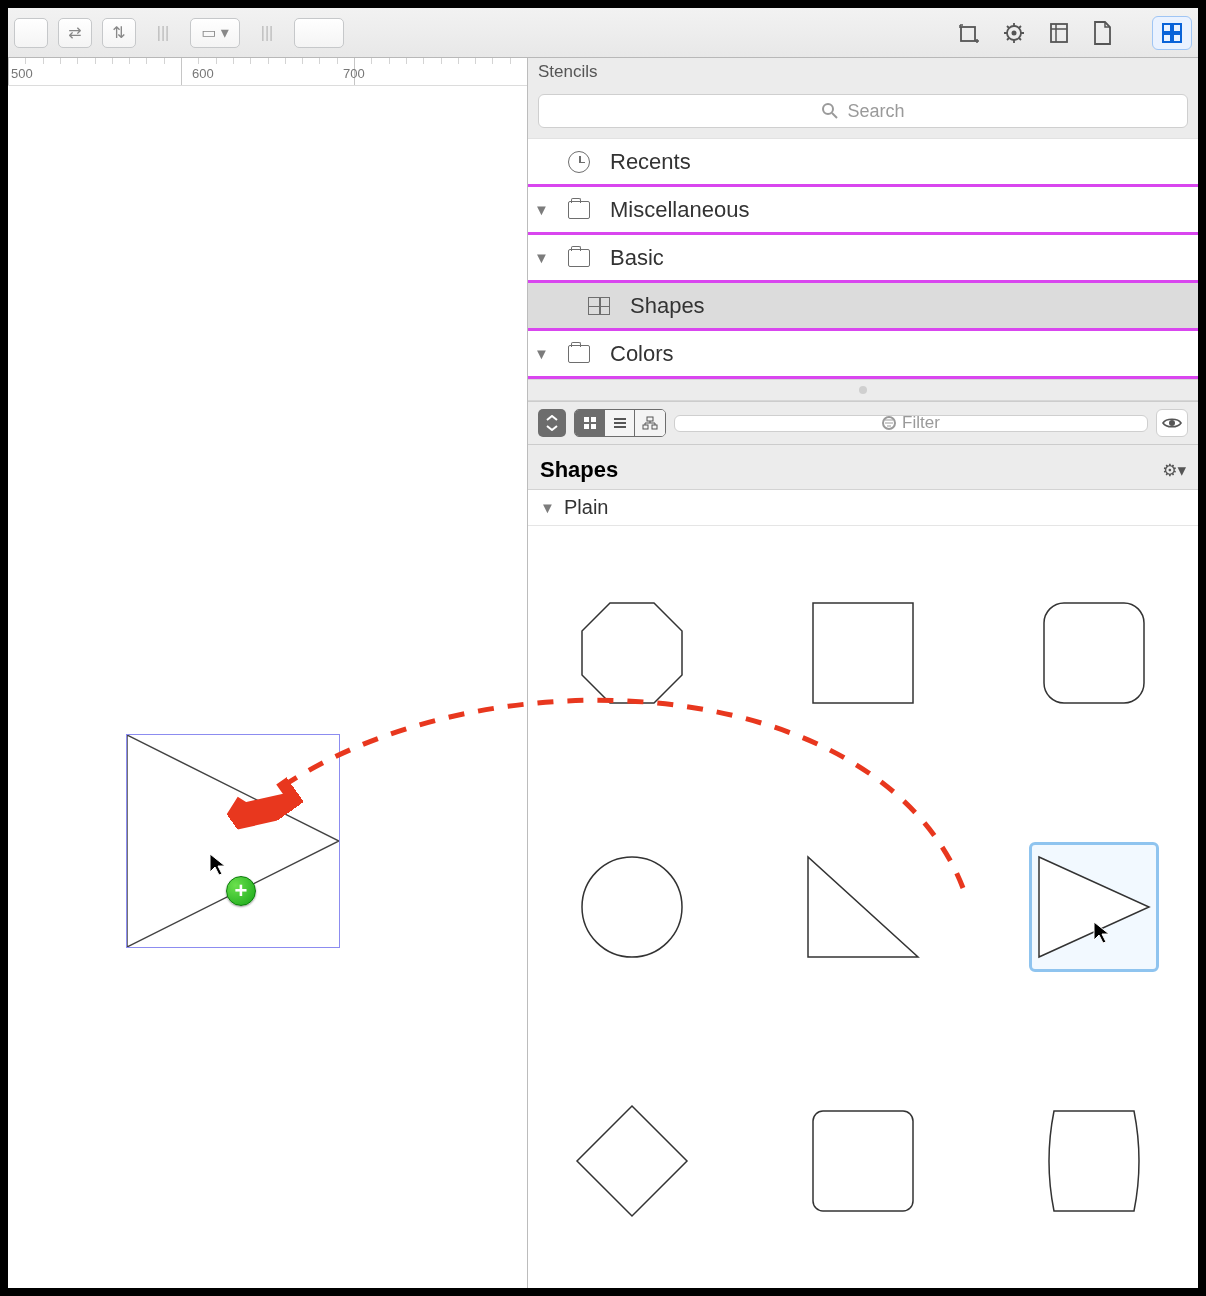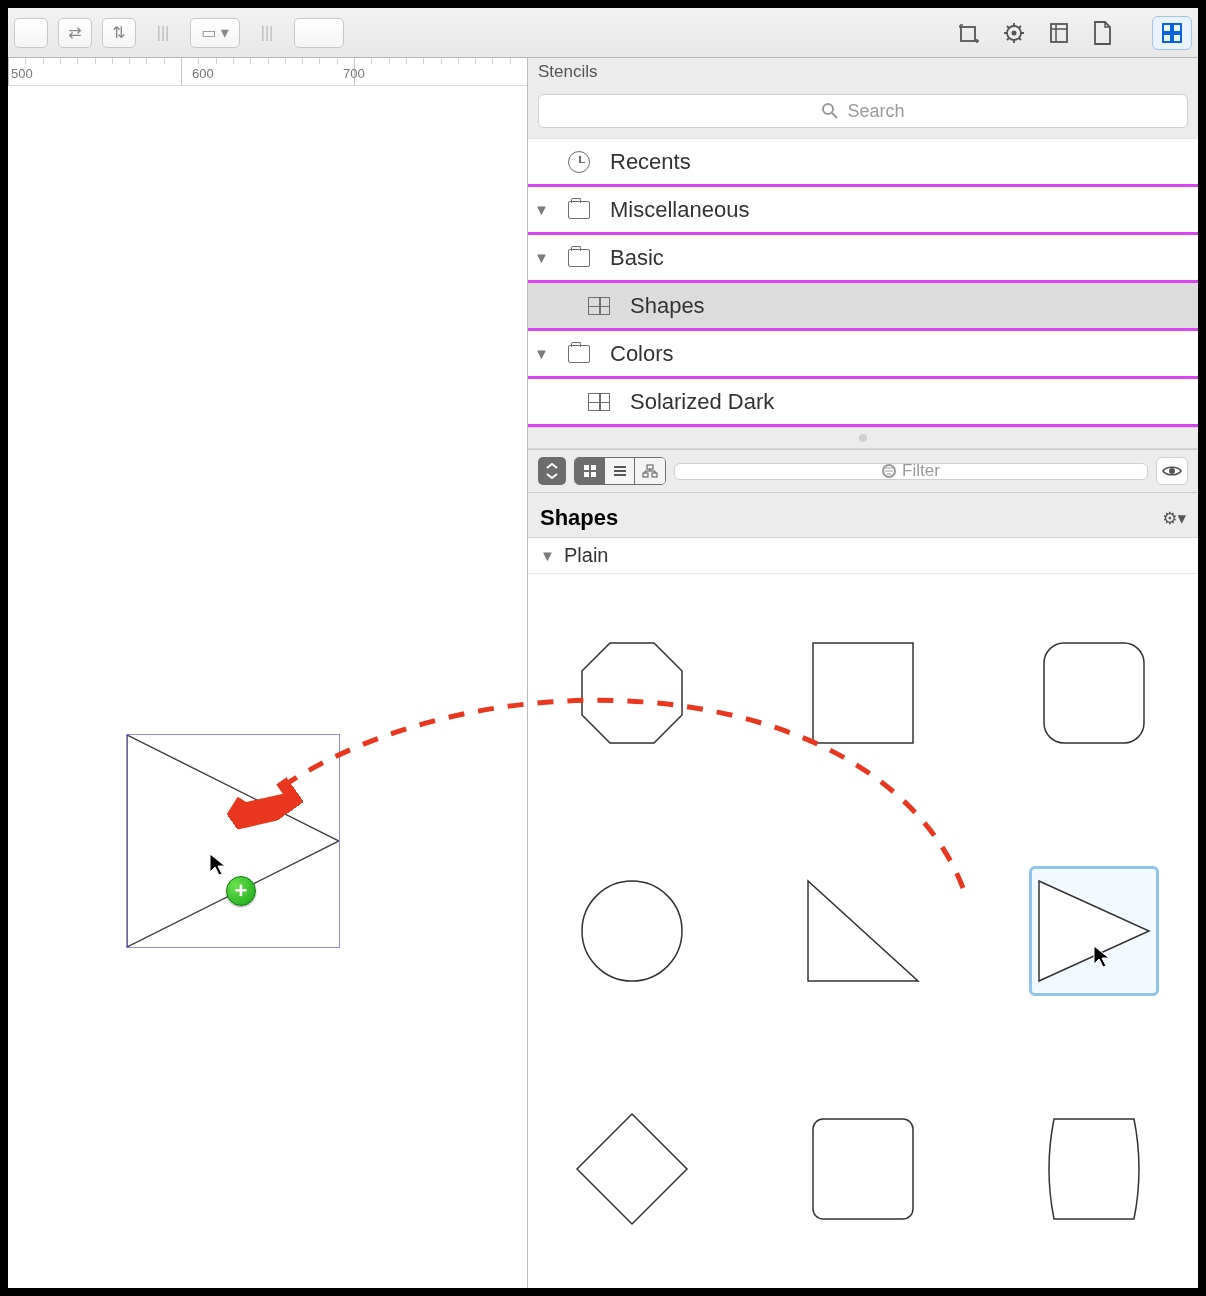--- a/index.html
+++ b/index.html
@@ -278,24 +278,20 @@
         </div>
         <div class="row child sel">
           <span class="grid-ico"></span>
           <span>Shapes</span>
         </div>
         <div class="row">
           <span class="disclosure">▼</span>
           <span class="folder"></span>
           <span>Colors</span>
         </div>
-        <div class="row child">
-          <span class="grid-ico"></span>
-          <span>Solarized Dark</span>
-        </div>
       </div>
       <div class="tree-sep"></div>
 
       <div class="filter-row">
         <div class="panel-btn">
           <svg width="14" height="16">
               <path d="M2 5l5-4 5 4M2 11l5 4 5-4" stroke="#fff" stroke-width="2" fill="none"></path>
             </svg>
         </div>
         <div class="seg">

